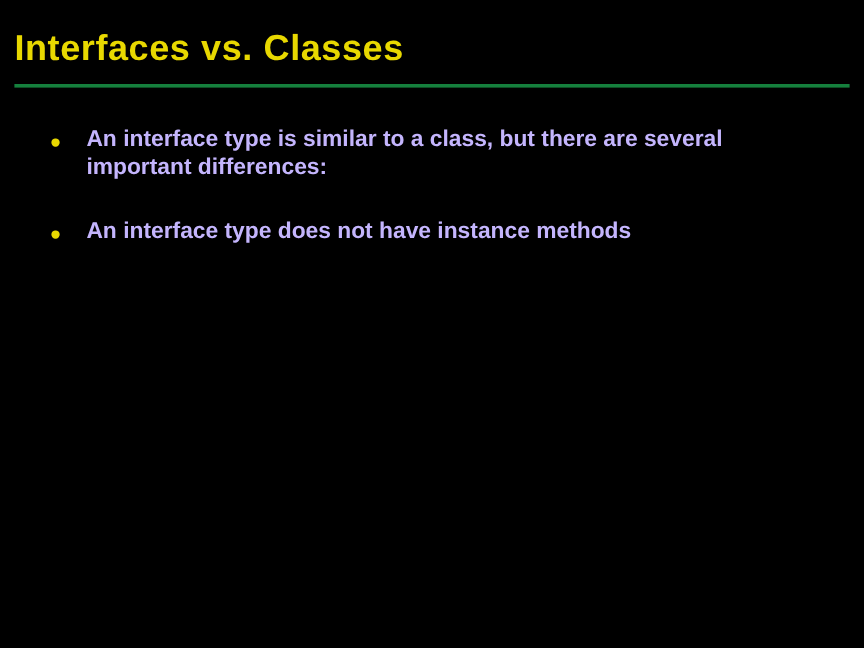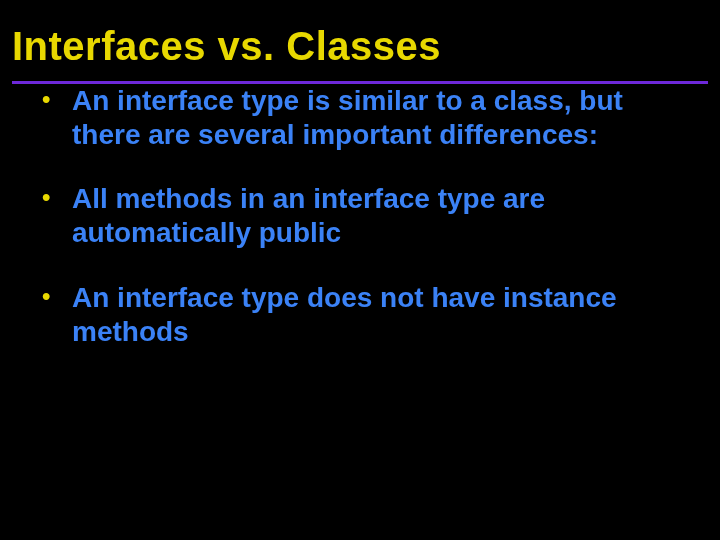--- a/index.html
+++ b/index.html
@@ -14,39 +14,40 @@
       font-family: Arial, Helvetica, sans-serif;
       color: #e8d800;
       overflow: hidden;
     }
     .slide {
       width: 100%;
       height: 100%;
       padding: 24px 12px 0 12px;
     }
     .title {
-      font-size: 40px;
+      font-size: 30px;
       font-weight: bold;
       color: #e8d800;
       padding-bottom: 12px;
-      border-bottom: 3px solid #6d28d9;
+      border-bottom: 3px solid #15803d;
+      margin-bottom: 32px;
       letter-spacing: 0.5px;
     }
     .content {
       padding-left: 26px;
       padding-right: 30px;
     }
     ul {
       list-style: none;
     }
     li {
       position: relative;
-      font-size: 28px;
+      font-size: 19px;
       font-weight: bold;
-      color: #3b82f6;
+      color: #c4b5fd;
       line-height: 1.22;
       margin-bottom: 30px;
       padding-left: 34px;
     }
     li::before {
       content: "•";
       position: absolute;
       left: 4px;
       top: 0;
       font-size: 24px;
@@ -54,17 +55,16 @@
     }
   </style>
 </head>
 <body>
 
 <div class="slide">
   <h1 class="title">Interfaces vs. Classes</h1>
   <div class="content">
     <ul>
       <li>An interface type is similar to a class, but there are several important differences:</li>
-      <li>All methods in an interface type are automatically public</li>
       <li>An interface type does not have instance methods</li>
     </ul>
   </div>
 </div>
 
 </body></html>

